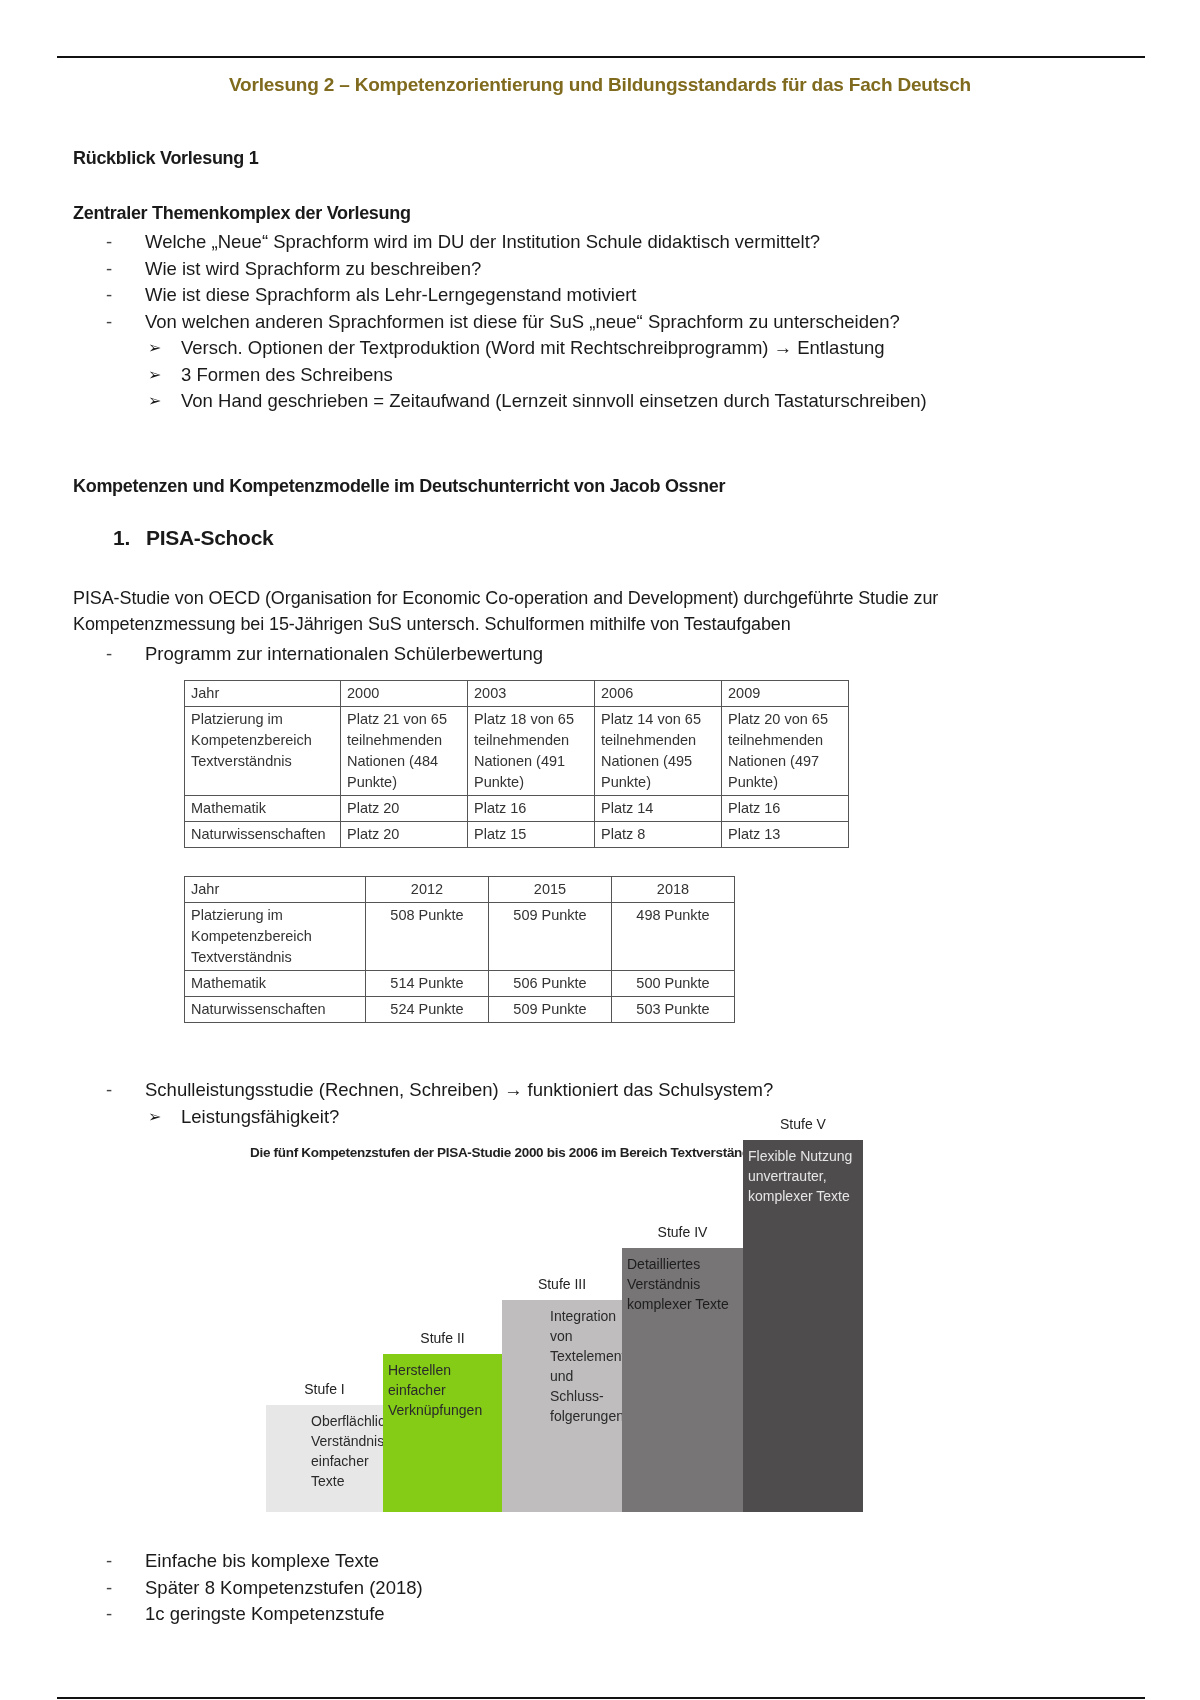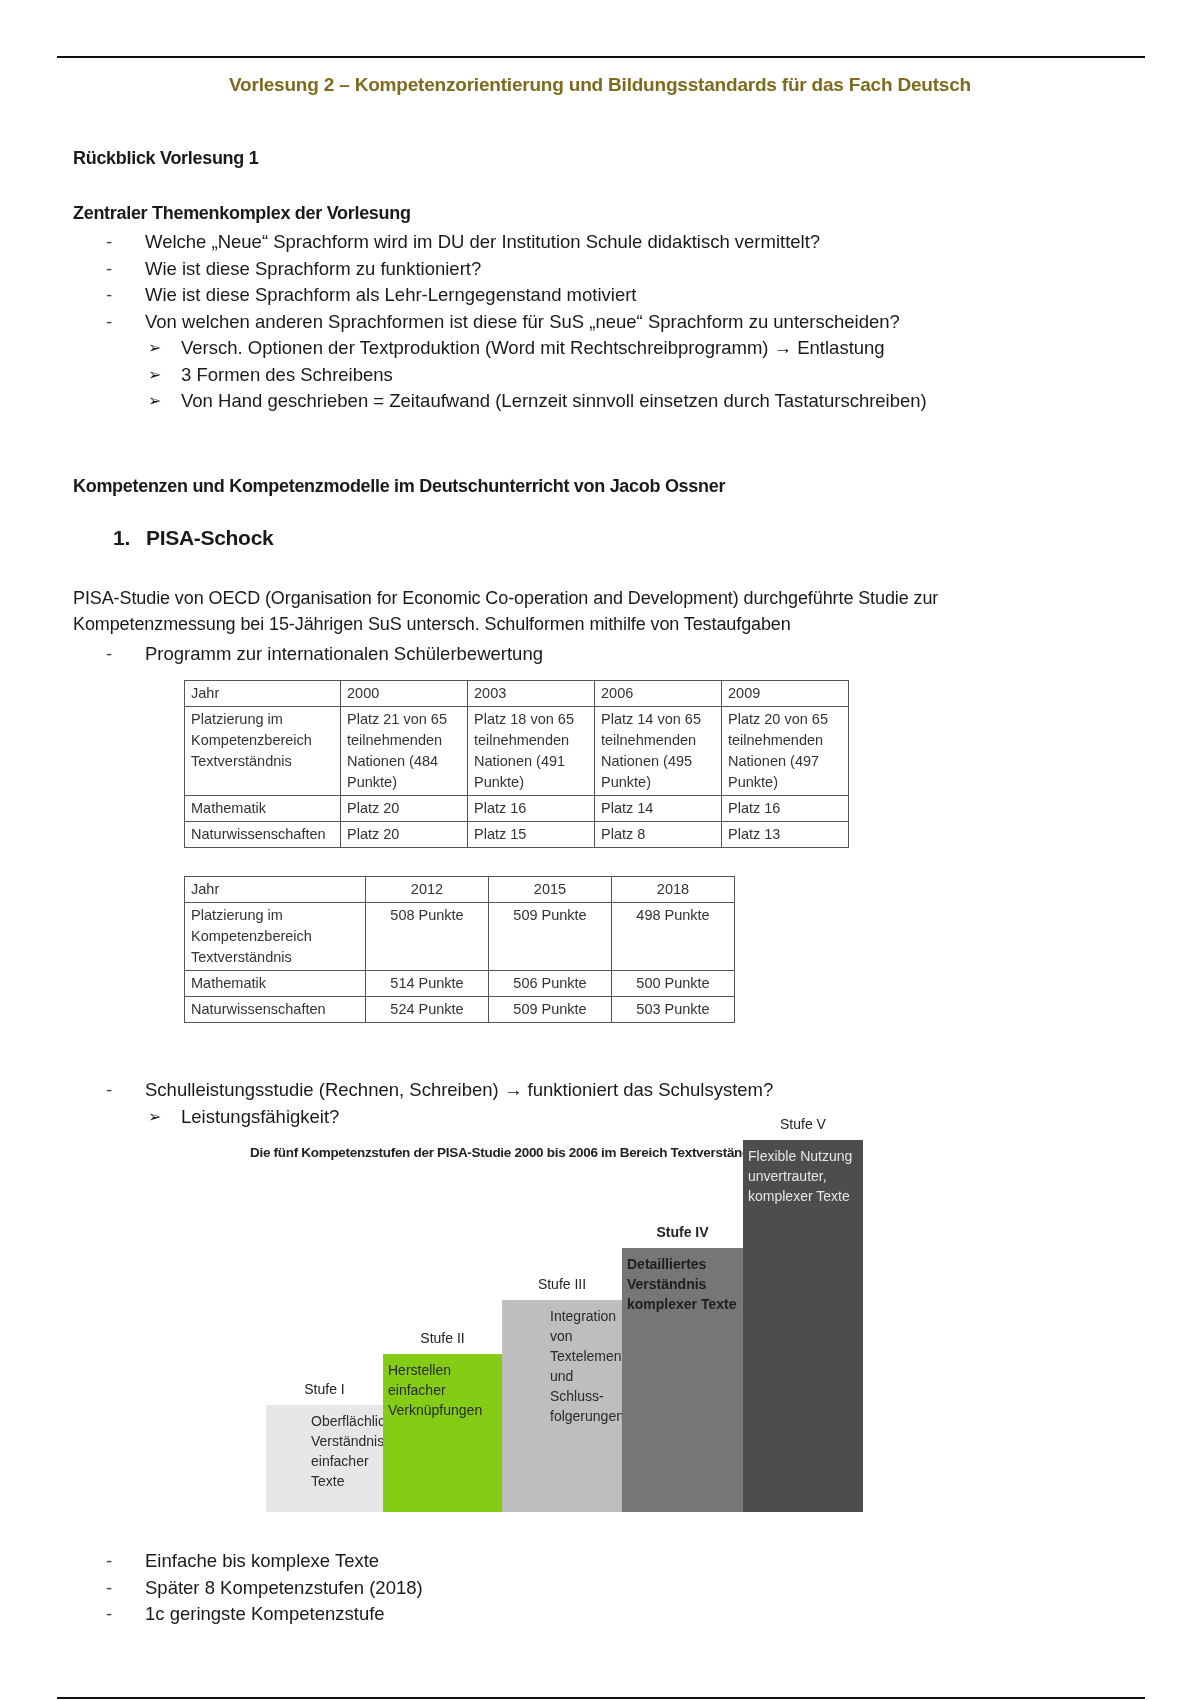--- a/index.html
+++ b/index.html
@@ -51,21 +51,21 @@
 <div class="rule top"></div>
 
 <div class="abs doc-title">Vorlesung 2 – Kompetenzorientierung und Bildungsstandards für das Fach Deutsch</div>
 
 <div class="abs h-bold" style="left:73px; top:148px;">Rückblick Vorlesung 1</div>
 
 <div class="abs h-bold" style="left:73px; top:203px;">Zentraler Themenkomplex der Vorlesung</div>
 
 <ul class="list" style="top:229px;">
   <li><span class="dash">-</span><span>Welche „Neue“ Sprachform wird im DU der Institution Schule didaktisch vermittelt?</span></li>
-  <li><span class="dash">-</span><span>Wie ist diese Sprachform zu funktioniert?</span></li>
+  <li><span class="dash">-</span><span>Wie ist wird Sprachform zu beschreiben?</span></li>
   <li><span class="dash">-</span><span>Wie ist diese Sprachform als Lehr-Lerngegenstand motiviert</span></li>
   <li><span class="dash">-</span><span>Von welchen anderen Sprachformen ist diese für SuS „neue“ Sprachform zu unterscheiden?</span></li>
   <li class="sub"><span class="arrowbullet">➢</span><span>Versch. Optionen der Textproduktion (Word mit Rechtschreibprogramm) → Entlastung</span></li>
   <li class="sub"><span class="arrowbullet">➢</span><span>3 Formen des Schreibens</span></li>
   <li class="sub"><span class="arrowbullet">➢</span><span>Von Hand geschrieben = Zeitaufwand (Lernzeit sinnvoll einsetzen durch Tastaturschreiben)</span></li>
 </ul>
 
 <div class="abs h-bold" style="left:73px; top:476px;">Kompetenzen und Kompetenzmodelle im Deutschunterricht von Jacob Ossner</div>
 
 <div class="abs section-num">
@@ -156,21 +156,21 @@
     <div>Oberflächliches Verständnis einfacher Texte</div>
   </div>
   <div class="step" style="left:383px; width:119px; height:158px; background:#84cc16; color:#2a2a2a;">
     <div class="label">Stufe II</div>
     <div>Herstellen einfacher Verknüpfungen</div>
   </div>
   <div class="step" style="left:502px; width:120px; height:212px; background:#bfbdbe; color:#2a2a2a;padding-left:48px;">
     <div class="label">Stufe III</div>
     <div>Integration von Textelementen und Schluss-folgerungen</div>
   </div>
-  <div class="step" style="left:622px; width:121px; height:264px; background:#777576; color:#1e1e1e;font-weight:bold;">
+  <div class="step" style="left:622px; width:121px; height:264px; background:#777576; color:#1e1e1e;">
     <div class="label">Stufe IV</div>
     <div>Detailliertes Verständnis komplexer Texte</div>
   </div>
   <div class="step" style="left:743px; width:120px; height:372px; background:#4e4c4d; color:#e6e6e6;">
     <div class="label">Stufe V</div>
     <div>Flexible Nutzung unvertrauter, komplexer Texte</div>
   </div>
 </div>
 
 <ul class="list" style="top:1548px;">

